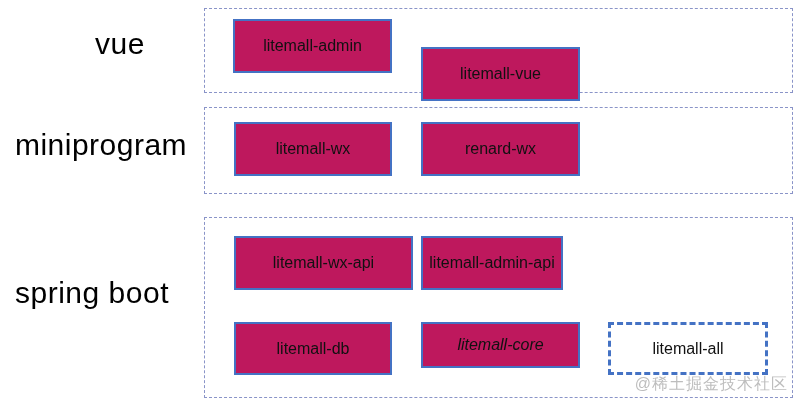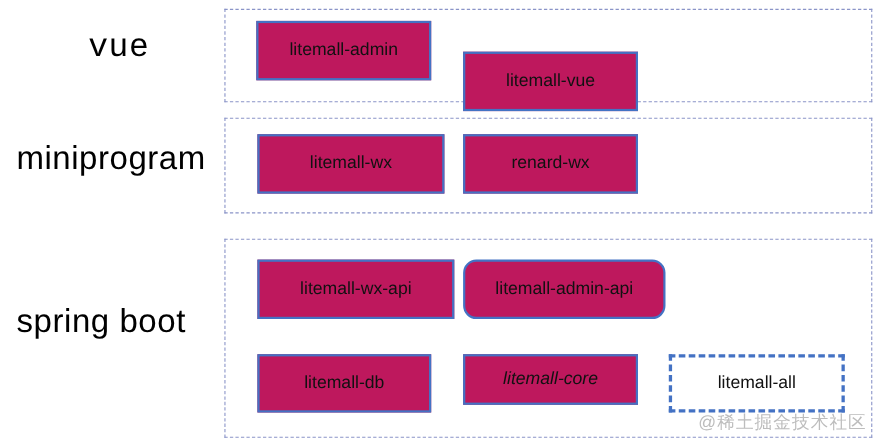--- a/index.html
+++ b/index.html
@@ -53,36 +53,36 @@
     color: var(--watermark, #BDBDBD);
     letter-spacing: 1px;
     white-space: nowrap;
   }
 </style>
 </head>
 <body>
 
 <div class="canvas">
 
-  <div class="group-label" style="left:108px; top:44px;font-family:Liberation Mono, monospace;">vue</div>
+  <div class="group-label" style="left:120px; top:44px;">vue</div>
   <div class="group-label" style="left:101px; top:145px;">miniprogram</div>
   <div class="group-label" style="left:92px; top:293px;">spring boot</div>
 
   <div class="group-container" style="left:204px; top:8px; width:589px; height:85px;"></div>
   <div class="group-container" style="left:204px; top:107px; width:589px; height:87px;"></div>
   <div class="group-container" style="left:204px; top:217px; width:589px; height:181px;"></div>
 
   <div class="module-box" style="left:233px; top:19px; width:159px; height:54px;">litemall-admin</div>
   <div class="module-box" style="left:421px; top:19px; width:159px; height:54px;margin-top:28px;">litemall-vue</div>
 
-  <div class="module-box" style="left:234px; top:122px; width:170px; height:54px;">litemall-wx</div>
+  <div class="module-box" style="left:234px; top:122px; width:158px; height:54px;">litemall-wx</div>
   <div class="module-box" style="left:421px; top:122px; width:159px; height:54px;">renard-wx</div>
 
   <div class="module-box" style="left:234px; top:236px; width:179px; height:54px;">litemall-wx-api</div>
-  <div class="module-box" style="left:421px; top:236px; width:184px; height:54px;border-radius:12px;">litemall-admin-api</div>
+  <div class="module-box" style="left:421px; top:236px; width:142px; height:54px;">litemall-admin-api</div>
 
   <div class="module-box" style="left:234px; top:322px; width:158px; height:53px;">litemall-db</div>
   <div class="module-box" style="left:421px; top:322px; width:159px; height:46px;font-style:italic;">litemall-core</div>
   <div class="module-box dashed" style="left:608px; top:322px; width:160px; height:53px;">litemall-all</div>
 
   <div class="watermark">@稀土掘金技术社区</div>
 
 </div>
 
 </body></html>

